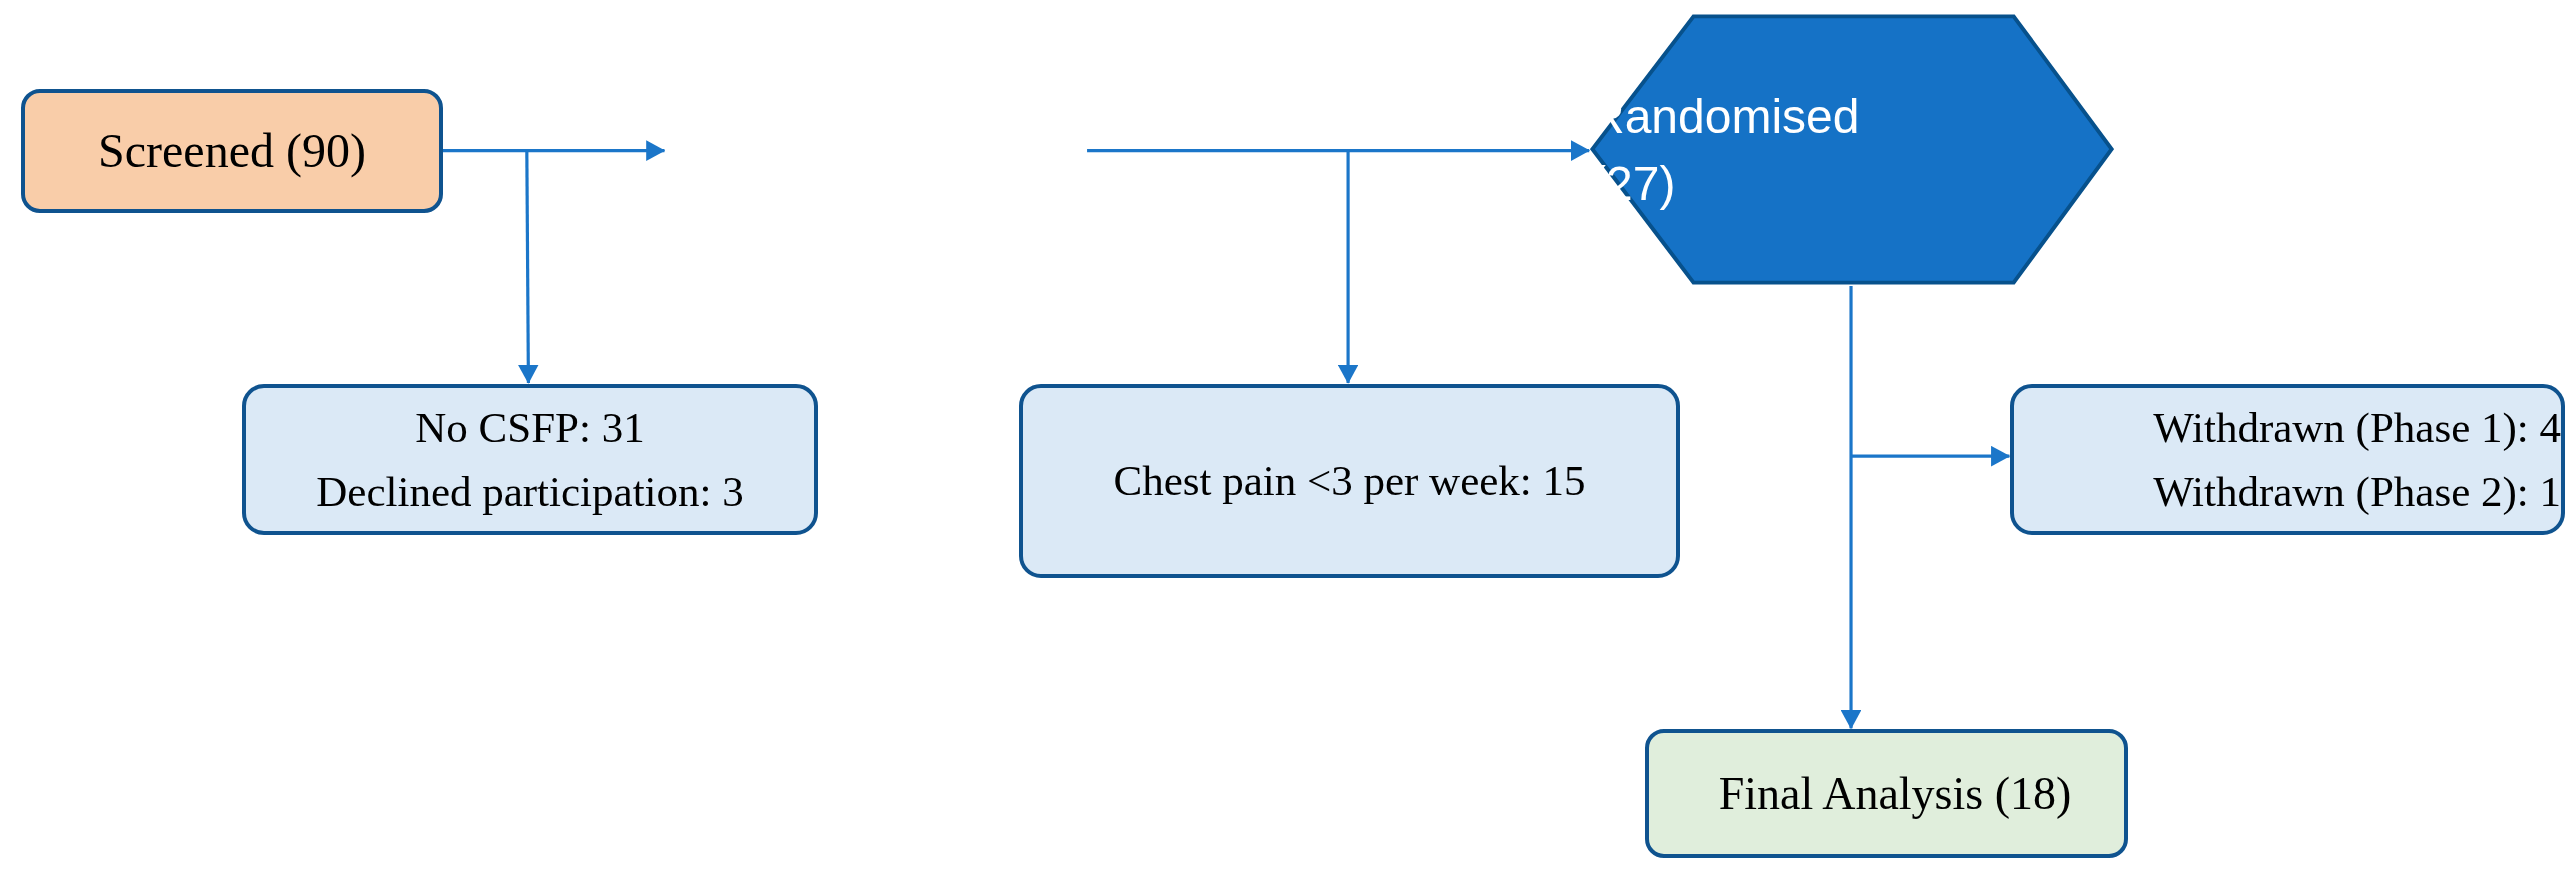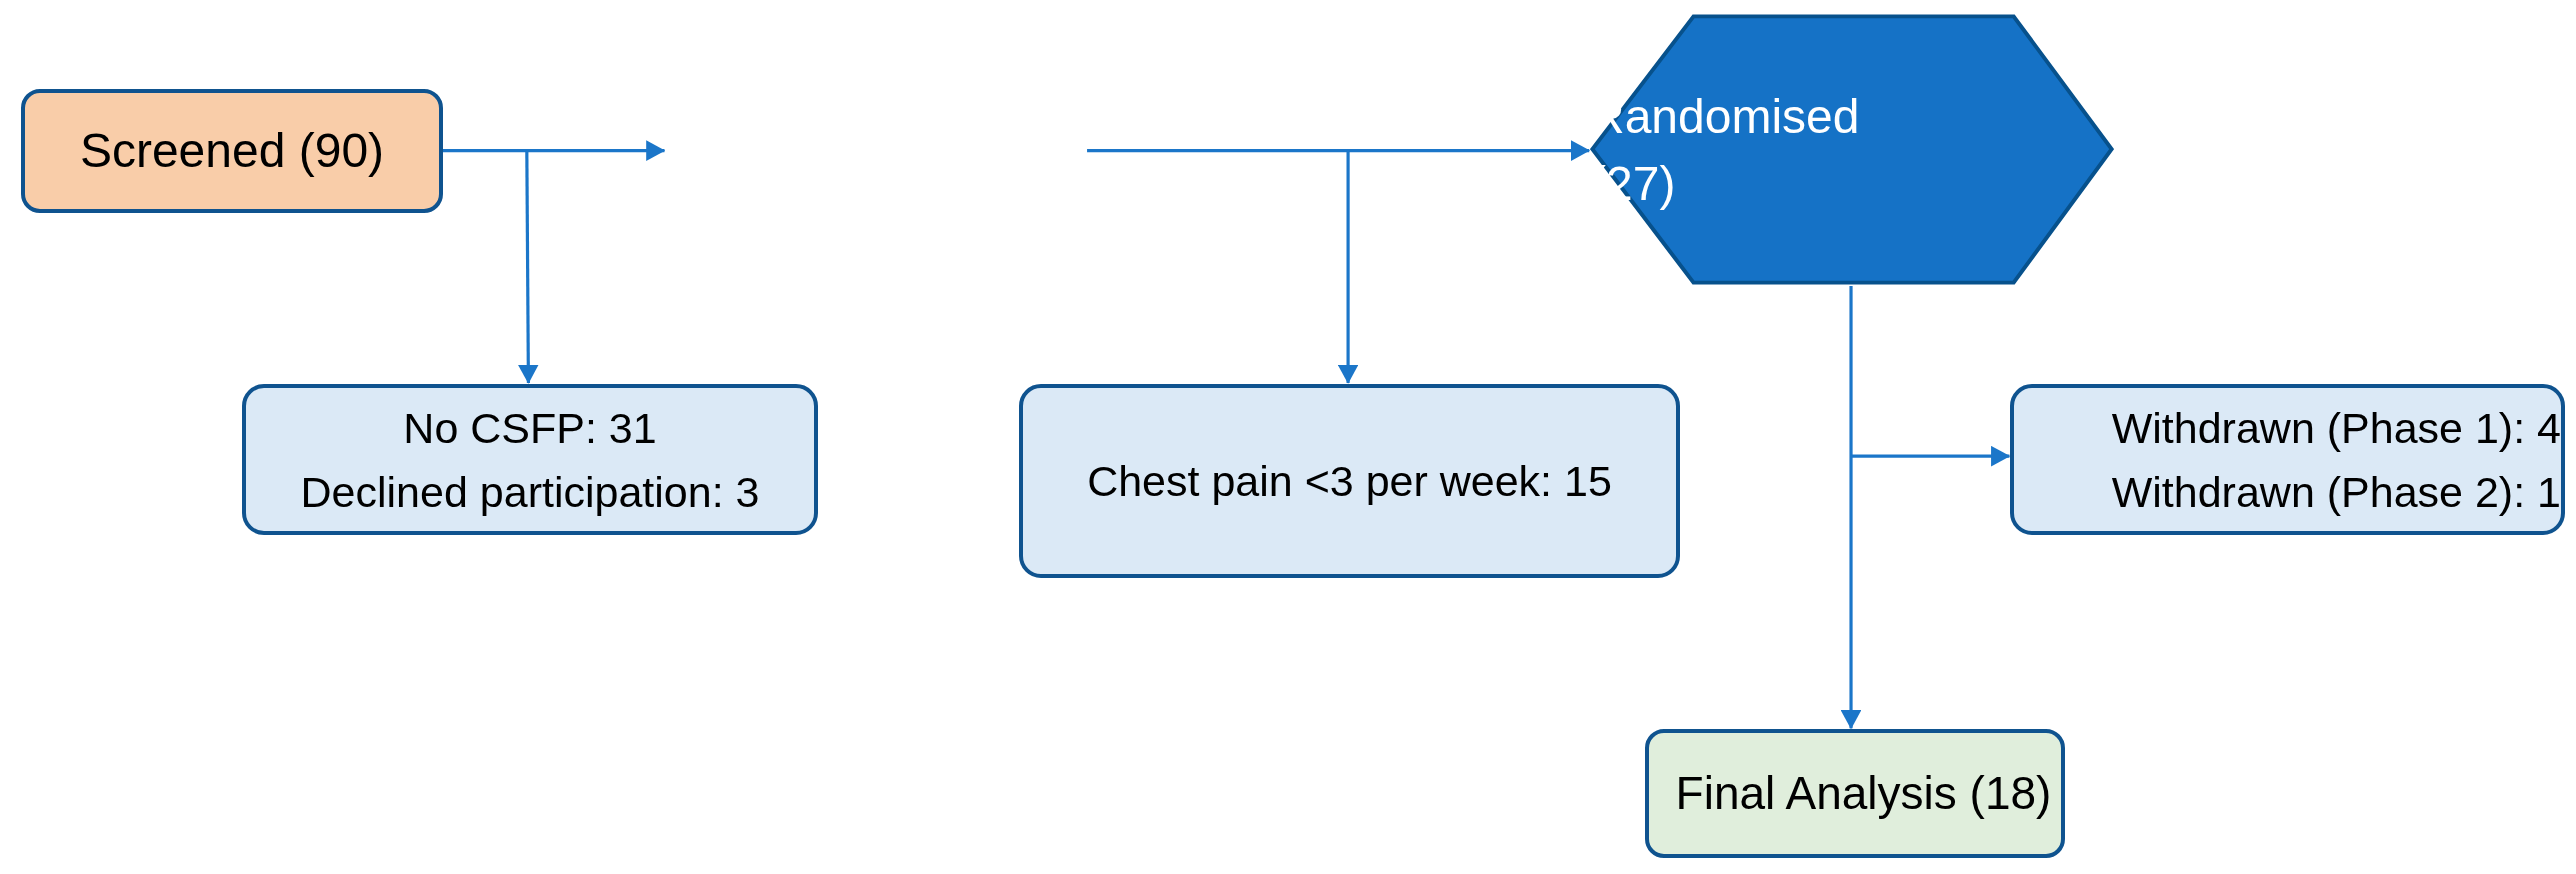--- a/index.html
+++ b/index.html
@@ -26,30 +26,31 @@
   .connector{stroke:var(--connector);stroke-width:4;fill:none;}
   .arrowhead{fill:var(--connector);}
   .hex-shape{fill:var(--hexagon-fill);stroke:var(--hexagon-border);stroke-width:5;stroke-linejoin:miter;}
   .node{
     position:absolute;z-index:2;
     display:flex;flex-direction:column;align-items:center;justify-content:center;
     text-align:center;box-sizing:border-box;
     border:4px solid var(--box-border);
     white-space:nowrap;
     line-height:1.3;
+    font-family:Liberation Serif, serif;
   }
   .node-peach{background:var(--peach-fill);border-radius:19px;font-size:48px;}
   .node-blue{background:var(--blue-fill);border-radius:22px;font-size:43px;line-height:64px;}
   .node-green{background:var(--green-fill);border-radius:19px;font-size:46px;}
   #screened-box{left:21px;top:89px;width:422px;height:124px;}
   #enrolled-box{left:665px;top:89px;width:422px;height:124px;}
   #no-csfp-box{left:242px;top:384px;width:576px;height:151px;}
   #chest-pain-box{left:1019px;top:384px;width:661px;height:194px;}
   #withdrawn-box{left:2010px;top:384px;width:555px;height:151px;align-items:flex-end;}
-  #final-analysis-box{left:1645px;top:729px;width:420px;height:129px;padding-left:17px;}
+  #final-analysis-box{left:1645px;top:729px;width:483px;height:129px;padding-left:17px;}
   #randomised-hexagon{
     position:absolute;z-index:2;left:1590px;top:14.3px;width:524px;height:271px;
     display:flex;flex-direction:column;align-items:flex-start;justify-content:center;
     text-align:center;color:var(--hexagon-text);font-size:48px;line-height:67px;
     white-space:nowrap;
   }
   #randomised-hexagon svg{position:absolute;left:0;top:0;width:100%;height:100%;z-index:-1;}
 </style>
 </head>
 <body>

